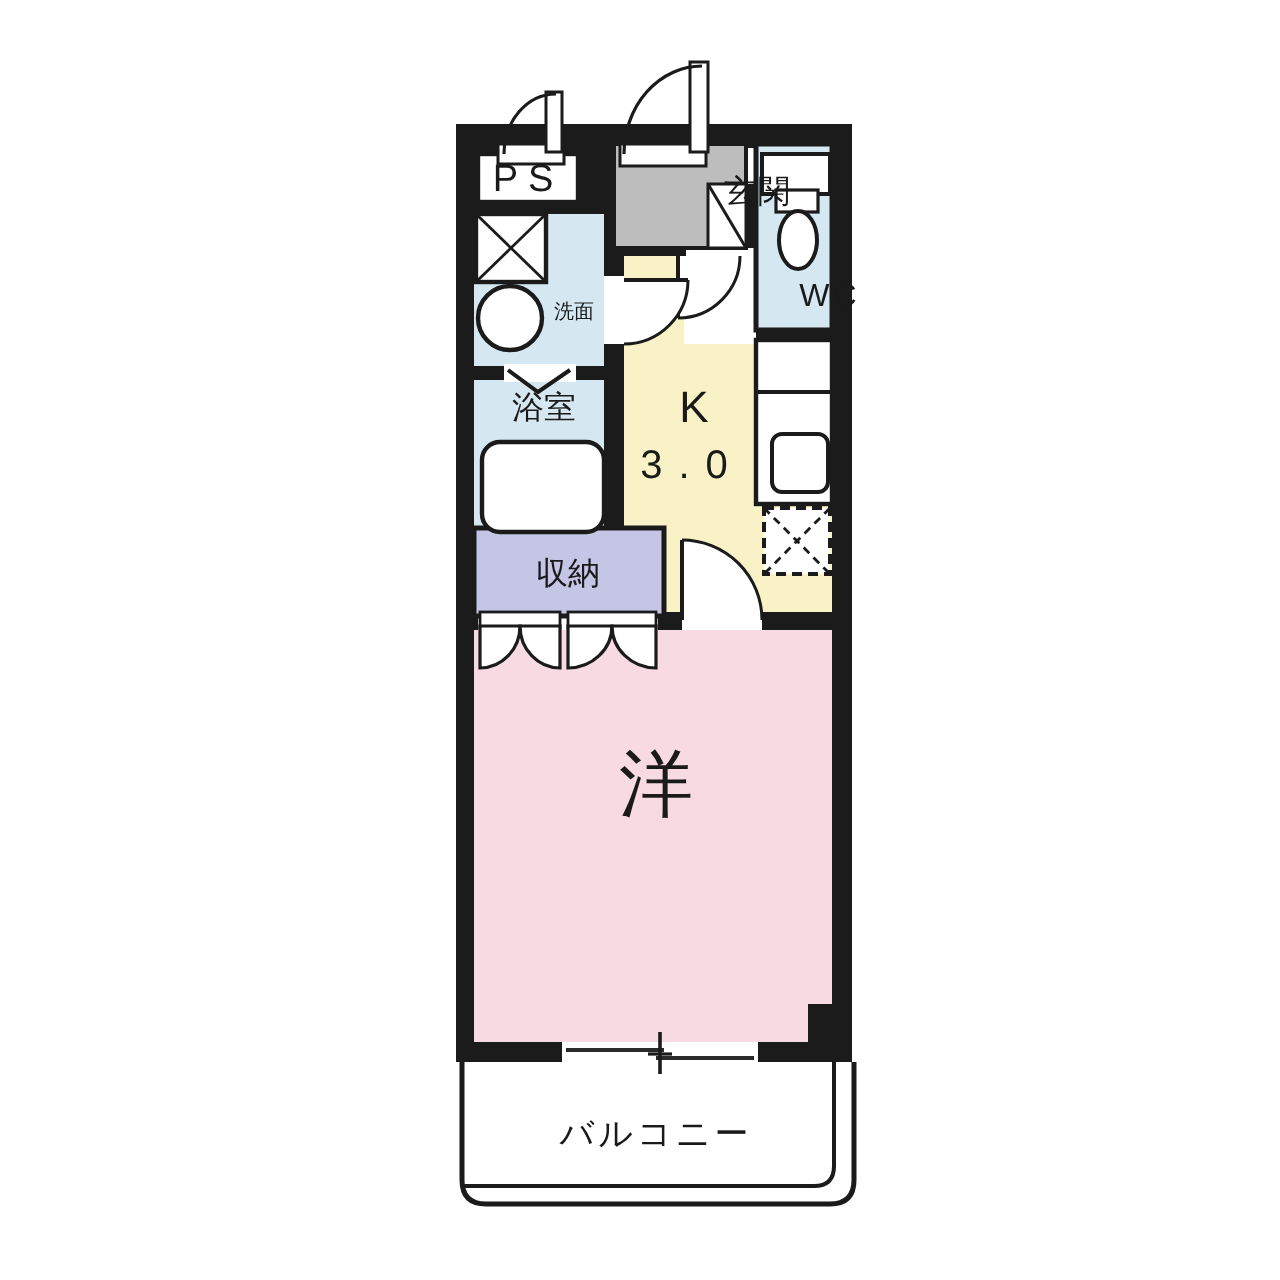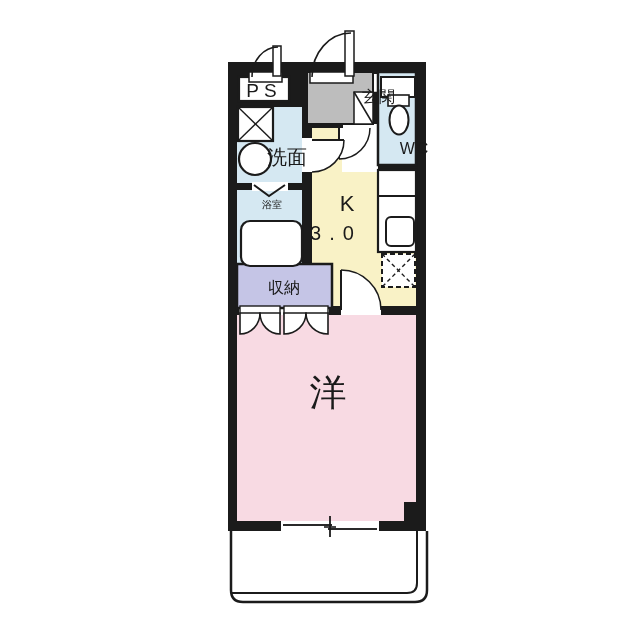--- a/index.html
+++ b/index.html
@@ -9,25 +9,25 @@
   }
   .plan-svg{position:absolute;left:0;top:0;}
   .lbl{
     position:absolute;transform:translate(-50%,-50%);
     white-space:nowrap;color:#1a1a1a;line-height:1;
     font-family:"Liberation Sans", sans-serif;
   }
   .lbl-ps{left:264px;top:90px;font-size:19px;letter-spacing:5px;}
   .lbl-genkan{left:331px;top:97px;font-size:16px;letter-spacing:1px;margin-left:48px;}
   .lbl-wc{left:398px;top:149px;font-size:16px;letter-spacing:2px;margin-left:17px;}
-  .lbl-senmen{left:287px;top:157px;font-size:20px;}
-  .lbl-yokushitsu{left:272px;top:205px;font-size:10px;}
+  .lbl-senmen{left:287px;top:157px;font-size:10px;}
+  .lbl-yokushitsu{left:272px;top:205px;font-size:16px;}
   .lbl-shuno{left:284px;top:288px;font-size:16px;}
   .lbl-k{left:347px;top:204px;font-size:22px;}
-  .lbl-k-size{left:336px;top:233px;font-size:20px;letter-spacing:8px;}
+  .lbl-k-size{left:346px;top:233px;font-size:20px;letter-spacing:8px;}
   .lbl-yo{left:328px;top:392px;font-size:37px;}
   .lbl-yo-size{left:332px;top:444px;font-size:33px;letter-spacing:14px;}
   .lbl-balcony{left:328px;top:567px;font-size:17px;letter-spacing:2px;}
 </style>
 </head>
 <body>
 
 <div class="stage">
 
   <svg class="plan-svg" width="640" height="640" viewBox="0 0 640 640">
@@ -147,13 +147,14 @@
 
   <span class="lbl lbl-ps">PS</span>
   <span class="lbl lbl-genkan">玄関</span>
   <span class="lbl lbl-wc">WC</span>
   <span class="lbl lbl-senmen">洗面</span>
   <span class="lbl lbl-yokushitsu">浴室</span>
   <span class="lbl lbl-shuno">収納</span>
   <span class="lbl lbl-k">K</span>
   <span class="lbl lbl-k-size">3.0</span>
   <span class="lbl lbl-yo">洋</span>
+  <span class="lbl lbl-balcony">バルコニー</span>
 </div>
 
 </body></html>

